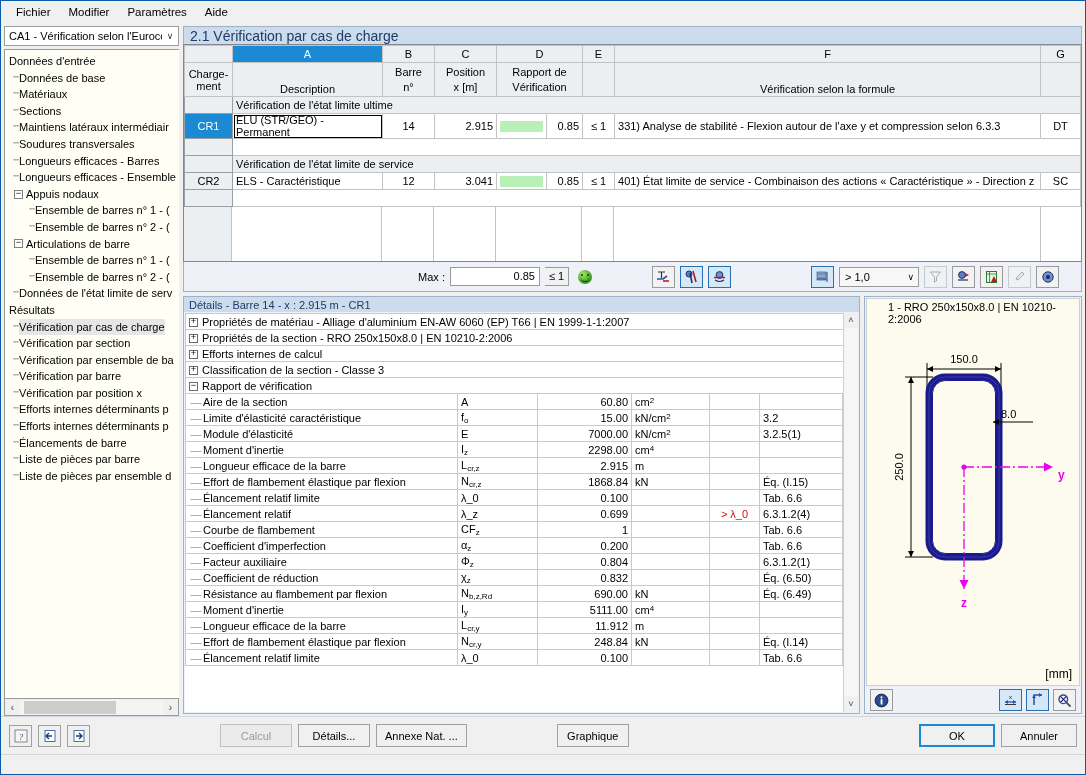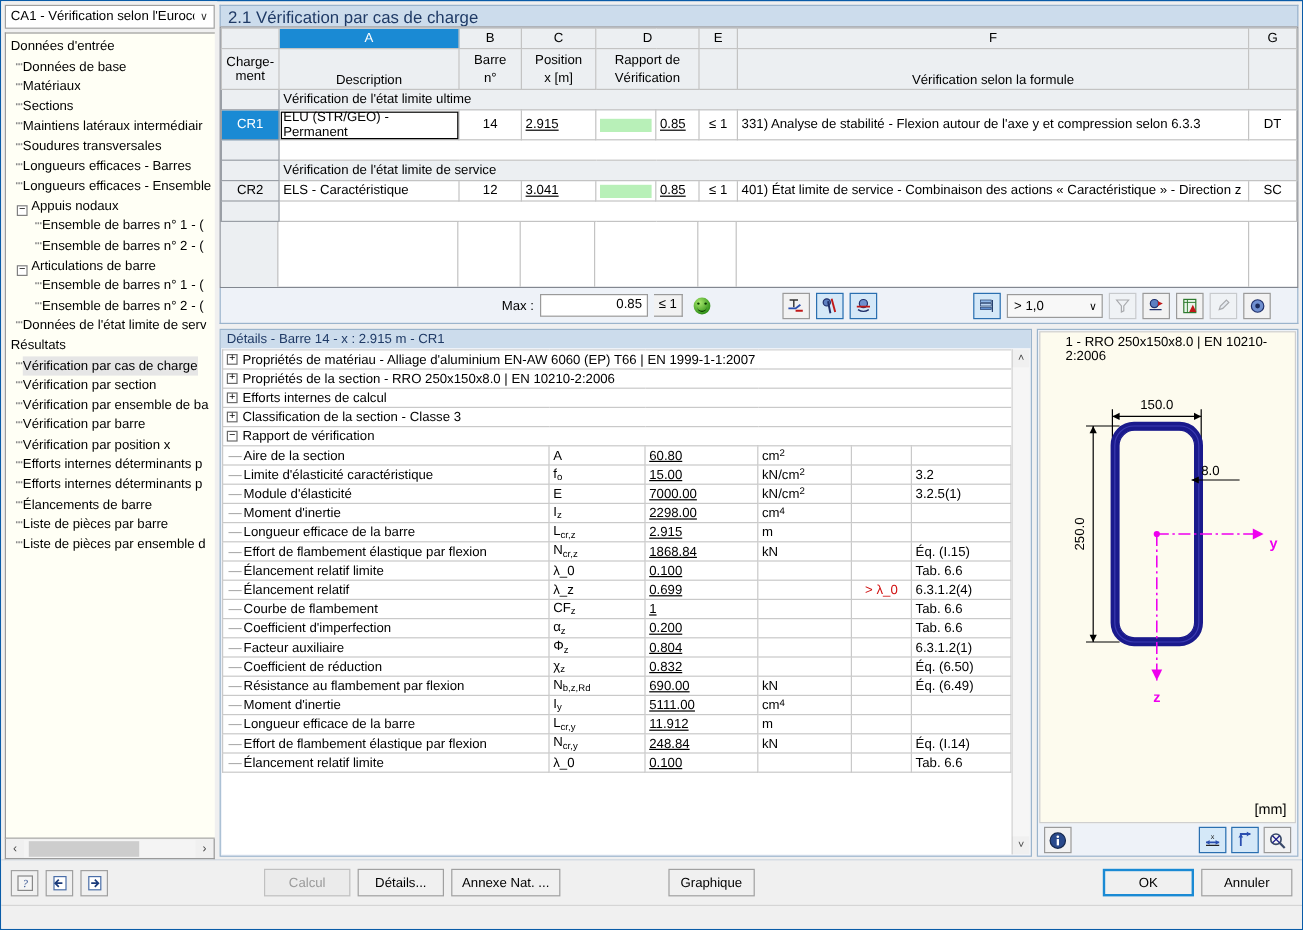--- a/index.html
+++ b/index.html
@@ -56,21 +56,21 @@
     cursor:pointer;
   }
   .combo .cv { flex:1; overflow:hidden; white-space:nowrap; }
   .combo .carr { width:16px; text-align:center; font-size:9px; color:#333; }
   .treebox {
     flex:1; background:#fffff5; border:1px solid #9a9a9a;
     border-right:none; overflow:hidden; position:relative;
     padding:3px 0 0 0;
   }
   .tnode { height:16.6px; line-height:16.6px; white-space:nowrap;
-           font-size:11px; padding-left:6px; display:flex; align-items:flex-end;}
+           font-size:11px; padding-left:6px; display:flex; align-items:center;}
   .tnode .pre { color:#8a8a8a; font-size:10px; letter-spacing:-1px;
                 margin-right:1px; white-space:pre; font-family:"Liberation Mono", monospace;}
   .tnode .expander {
     display:inline-block; width:9px; height:9px; line-height:7px;
     border:1px solid #808080; background:#fff; text-align:center;
     font-size:9px; margin-right:3px; color:#000;
     font-family:"Liberation Mono", monospace; cursor:pointer; flex:none;
   }
   .tnode .lbl { overflow:hidden; }
   .tnode.sel .lbl { background:#e6e6e6; }
@@ -100,21 +100,21 @@
     display:flex; flex-direction:column; height:218px;
   }
   table.rg { border-collapse:collapse; width:100%; table-layout:fixed; font-size:11px;}
   table.rg td, table.rg th { border:1px solid #c3c3c3; padding:0 3px; height:17px; font-weight:normal;}
   .colhdr td { background:#eceff2; text-align:center; border:1px solid #9a9fa6; height:16px;}
   .colhdr td.selcol { background:#1a8ad4; color:#fff; }
   .subhdr td { background:#eceff2; text-align:center; vertical-align:middle; border:1px solid #9a9fa6;}
   .rowhdr { background:#eceff2; text-align:center; border:1px solid #9a9fa6 !important;}
   .rowhdr.selrow { background:#1a8ad4; color:#fff; }
   .grp td { background:#eceff2; }
-  td.c { text-align:center; } td.r { text-align:left;text-decoration:underline; } td.l { text-align:left; }
+  td.c { text-align:center; } td.r { text-align:right; } td.l { text-align:left; }
   .selcell { outline:1.5px solid #000; outline-offset:-2px;margin-left:13px; }
   .bar { background:#b8f0b8; height:11px; }
   .gridfill { flex:1; display:flex; }
   .gridfill .gfcol { border-right:1px solid #c3c3c3; }
 
   
   .maxbar {
     height:30px; flex:none; display:flex; align-items:center;
     border:1px solid #9bb4cc; border-top:none; background:#eef2f8;
     padding:0 22px; gap:5px;
@@ -184,20 +184,26 @@
            display:flex; align-items:center; justify-content:center; cursor:pointer;}
   .statusbar { height:20px; flex:none; background:#f0f0f0; border-top:1px solid #d5d5d5;}
   .spacer { flex:1; }
 </style>
 </head>
 <body>
 
 <div id="app">
 
 
+  <div class="menubar">
+    <div class="mi">Fichier</div>
+    <div class="mi">Modifier</div>
+    <div class="mi">Paramètres</div>
+    <div class="mi">Aide</div>
+  </div>
 
   <div class="bodywrap">
 
     <div class="leftpane">
       <div class="combo">
         <span class="cv">CA1 - Vérification selon l'Euroco</span>
         <span class="carr">∨</span>
       </div>
       <div class="treebox" id="tree">
           <div class="tnode lvl0 root">

